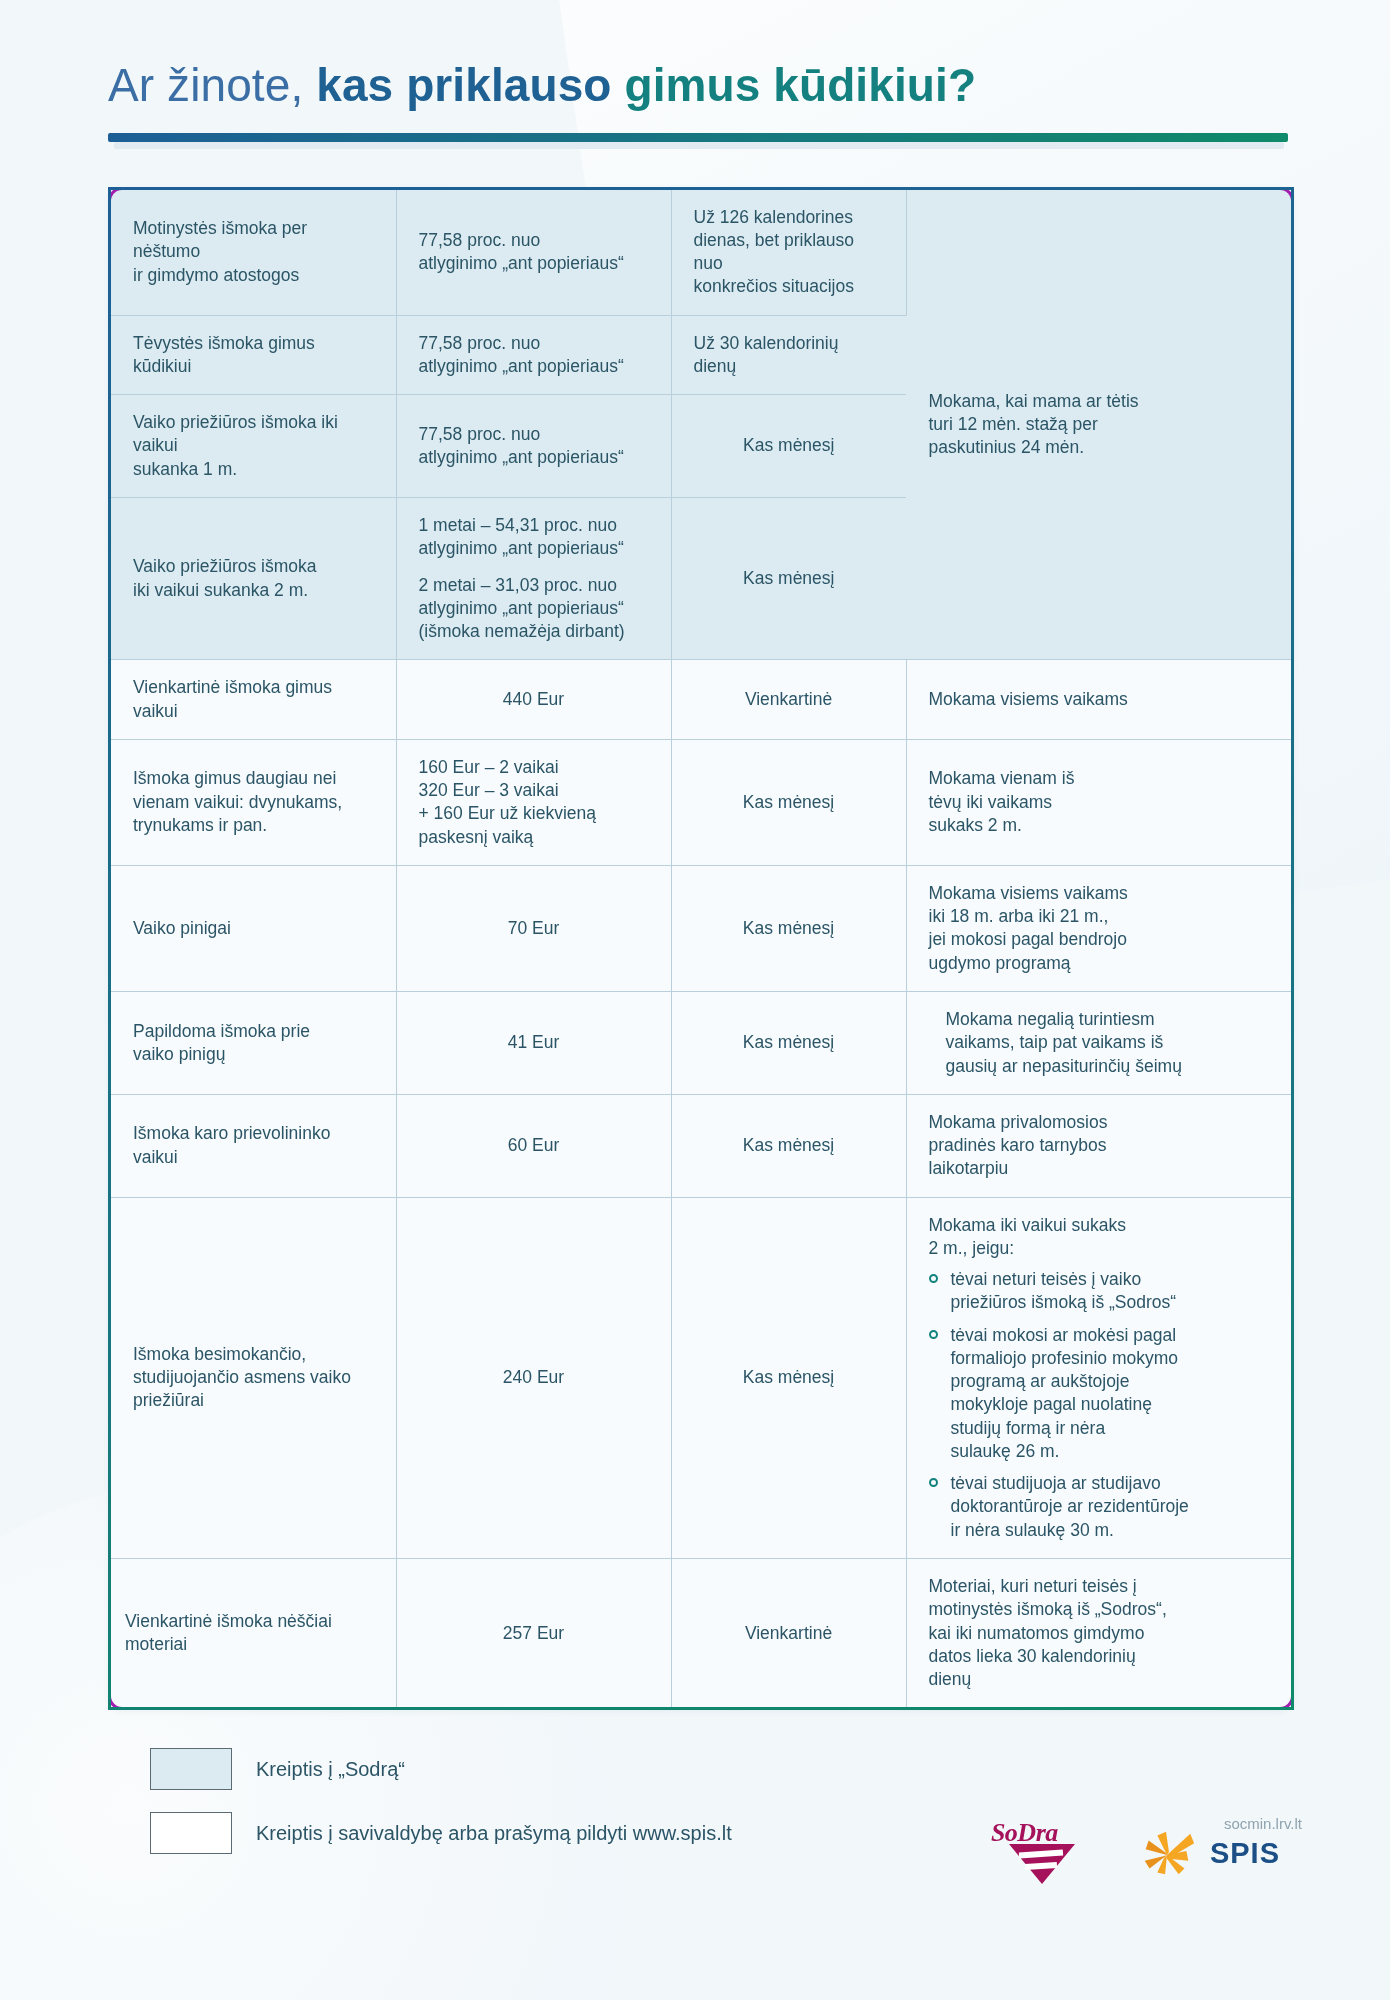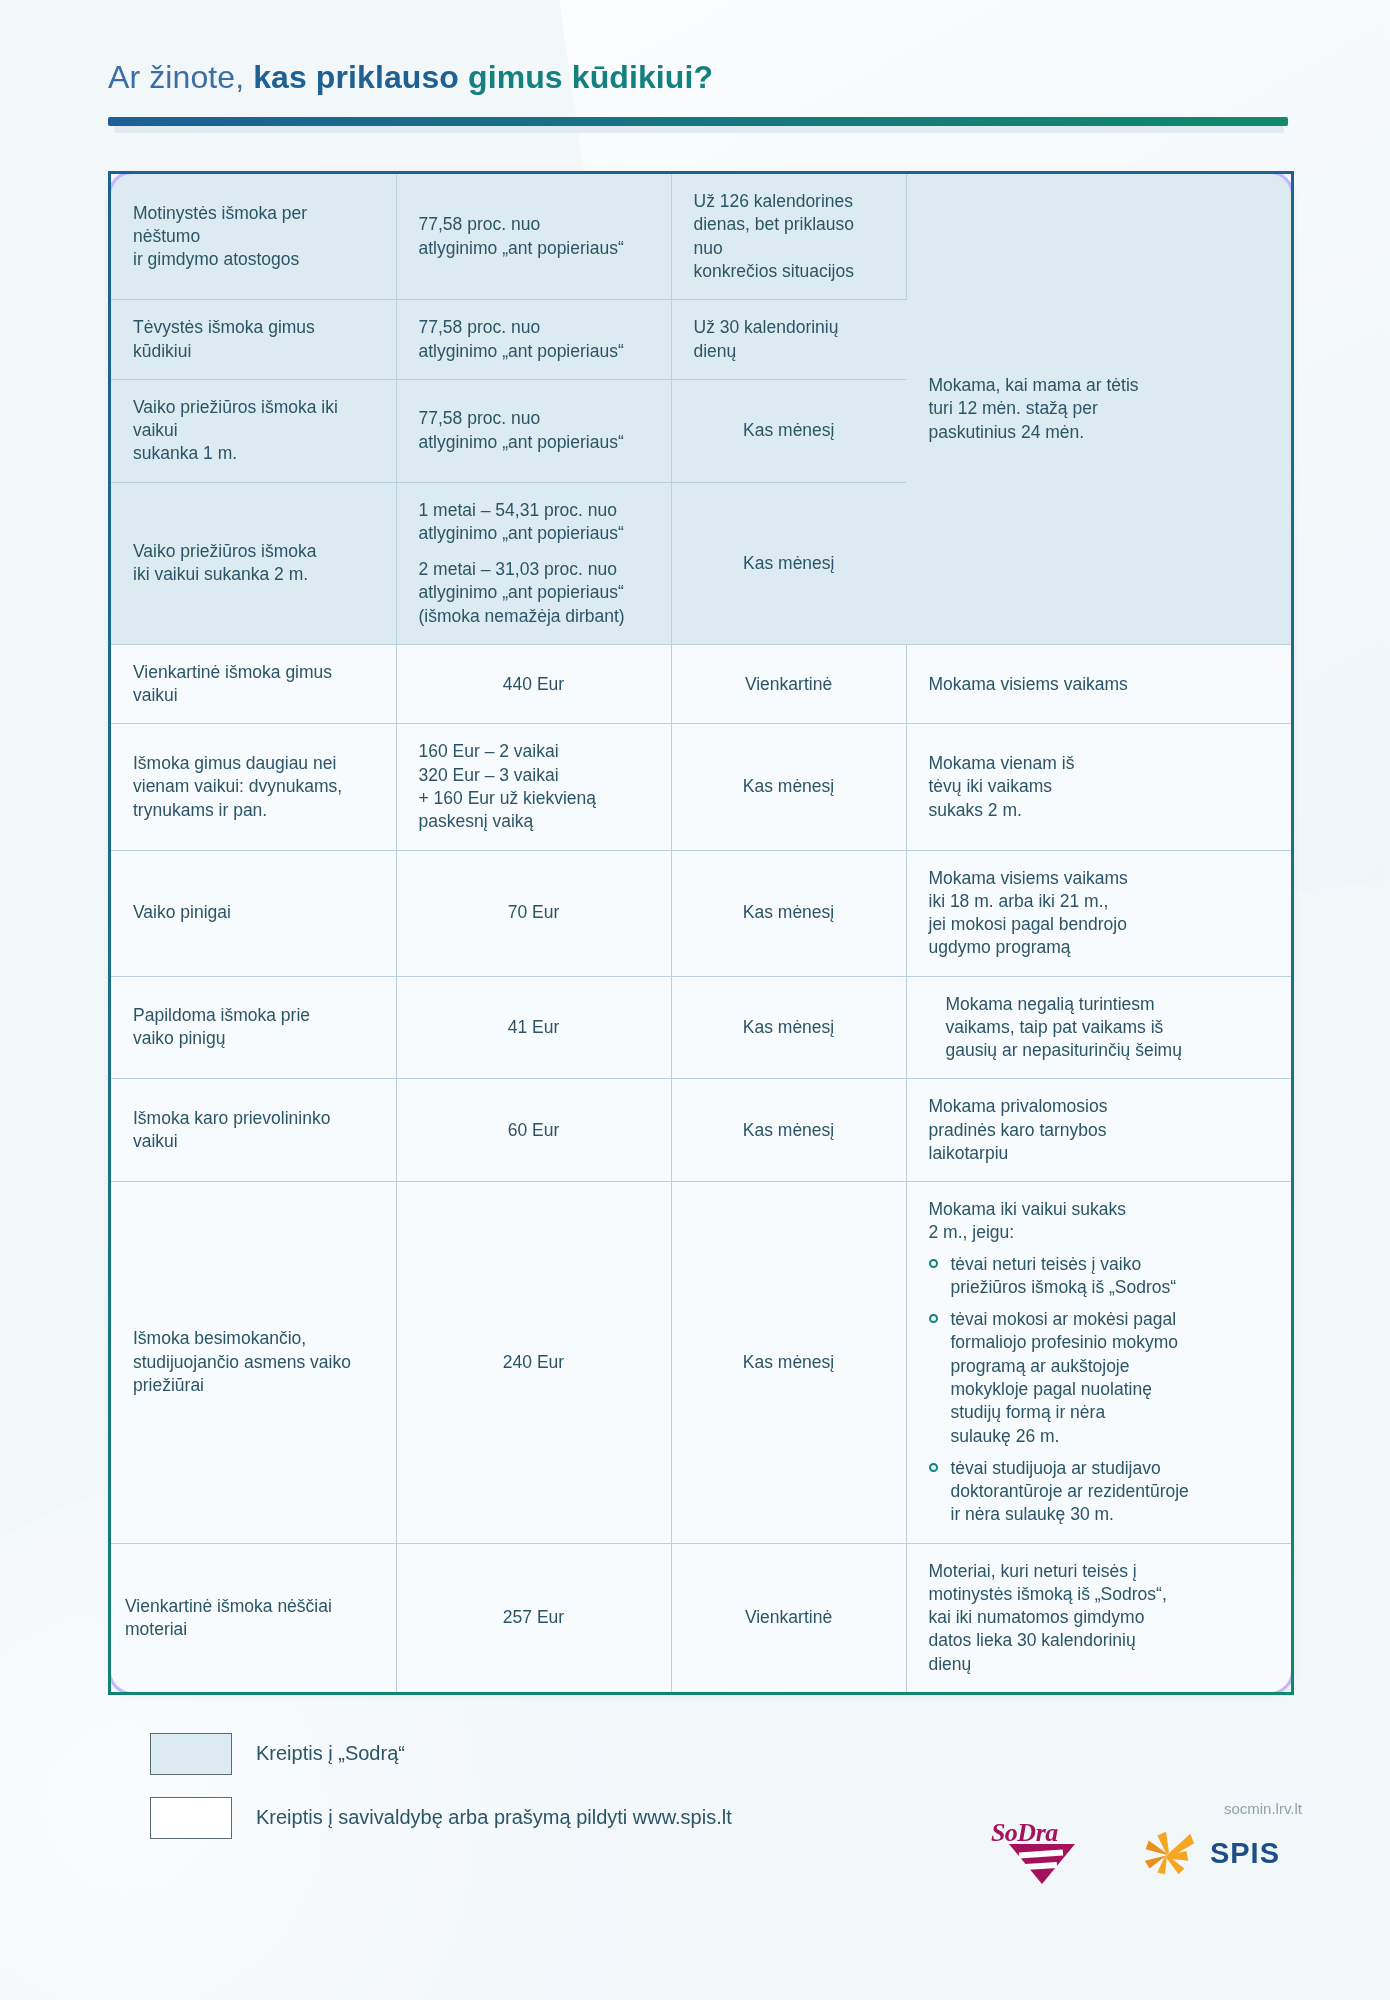--- a/index.html
+++ b/index.html
@@ -31,21 +31,21 @@
     opacity:.6;
     pointer-events:none;
   }
 
   .page{position:relative;z-index:2;padding:0 0 0 0;}
 
   
   .header{padding:60px 0 0 108px;}
   h1.title{
     margin:0;
-    font-size:32px;
+    font-size:46px;
     line-height:1.1;
     font-weight:400;
     letter-spacing:.1px;
     white-space:nowrap;
   }
   .t-light{color:#3a6ea5;font-weight:400;}
   .t-blue{color:#1f6193;font-weight:700;}
   .t-teal{color:#14807f;font-weight:700;}
 
   .rule-wrap{position:relative;margin:22px 0 0 108px;width:1180px;height:12px;}
@@ -62,23 +62,23 @@
     border-radius:2px;
     opacity:.9;
   }
 
   
   .table-wrap{
     margin:42px 0 8px 108px;
     width:1180px;
     border:3px solid;
     border-image:linear-gradient(170deg,#1d5f96 0%,#17787e 70%,#0f8a6a 100%) 1;
-    border-radius:24px;
+    border-radius:14px;
     overflow:hidden;
-    background:#c4b5fd;
+    background:#a21caf;
     box-shadow:0 2px 6px rgba(30,80,110,.06);
   }
   table.benefits{
     border-collapse:collapse;
     width:100%;
     table-layout:fixed;
   }
   table.benefits td{
     vertical-align:middle;
     padding:16px 22px;

